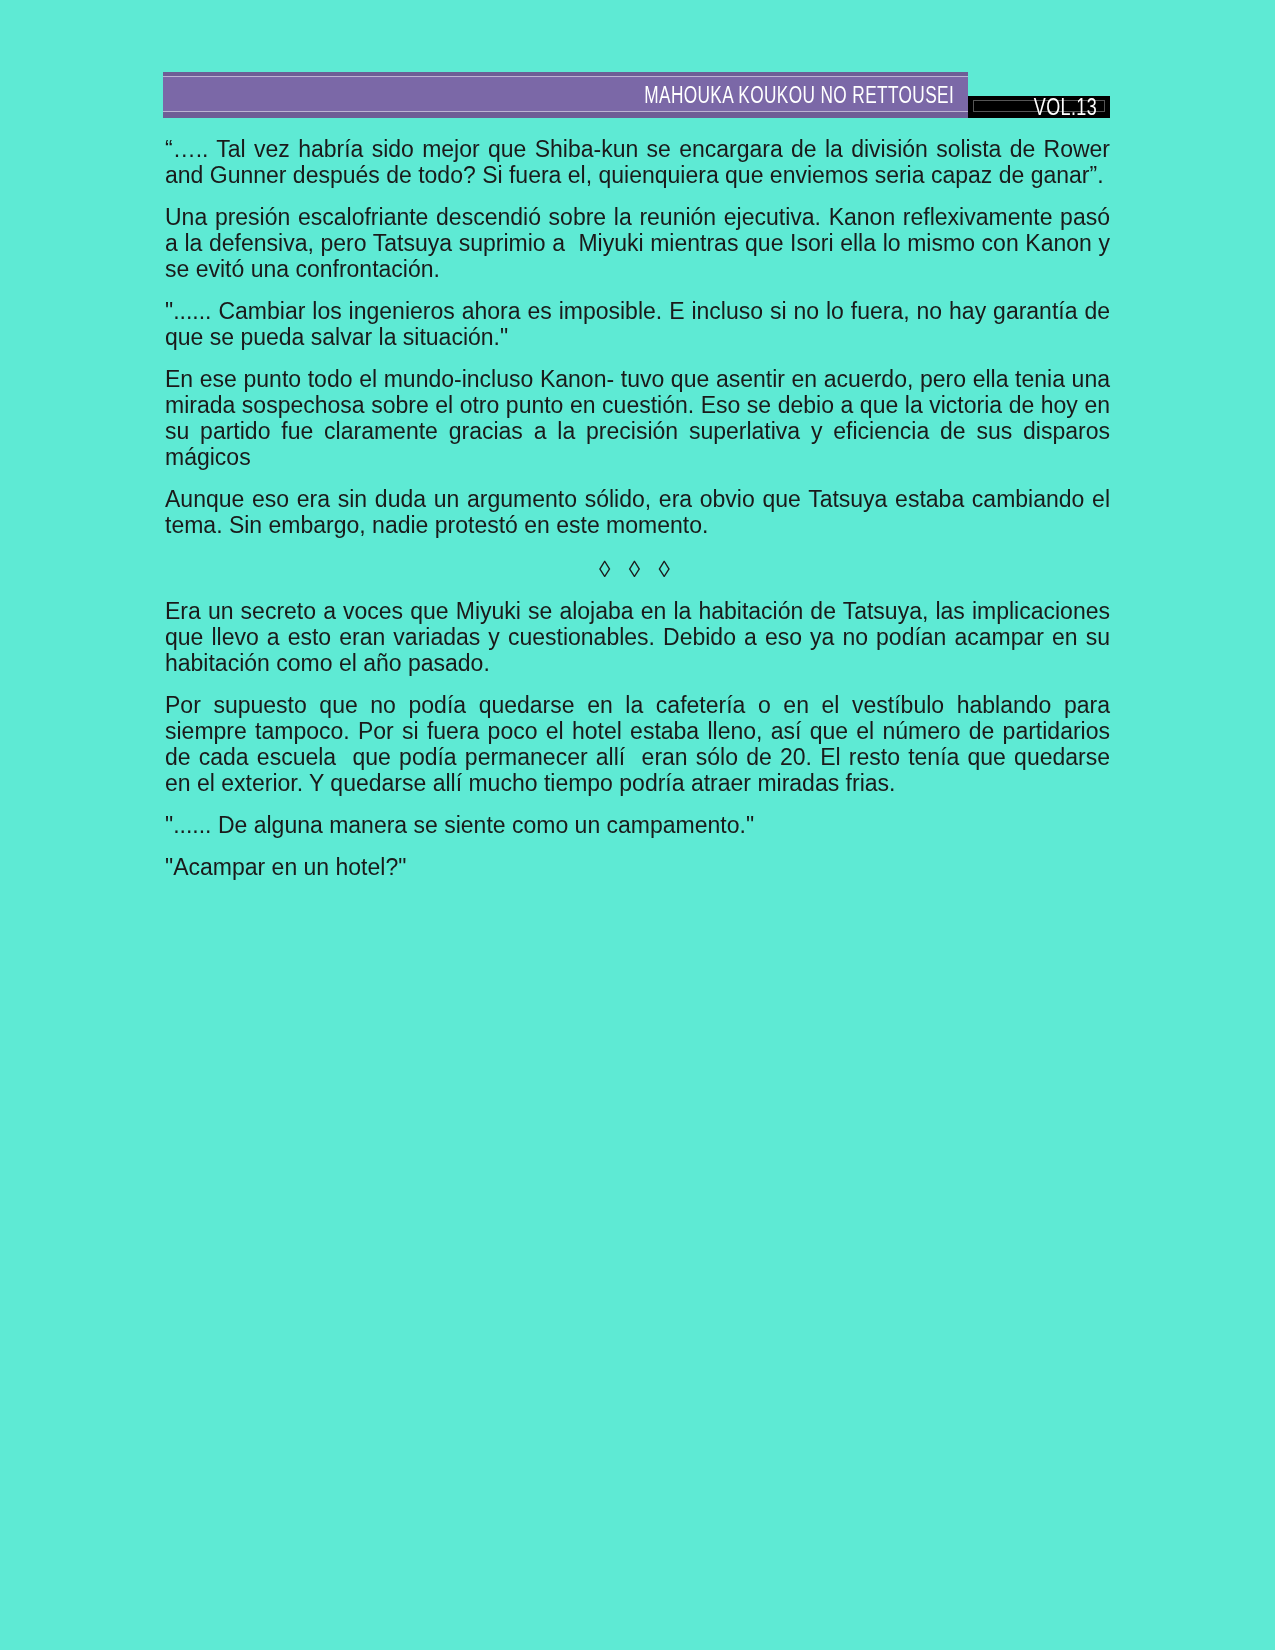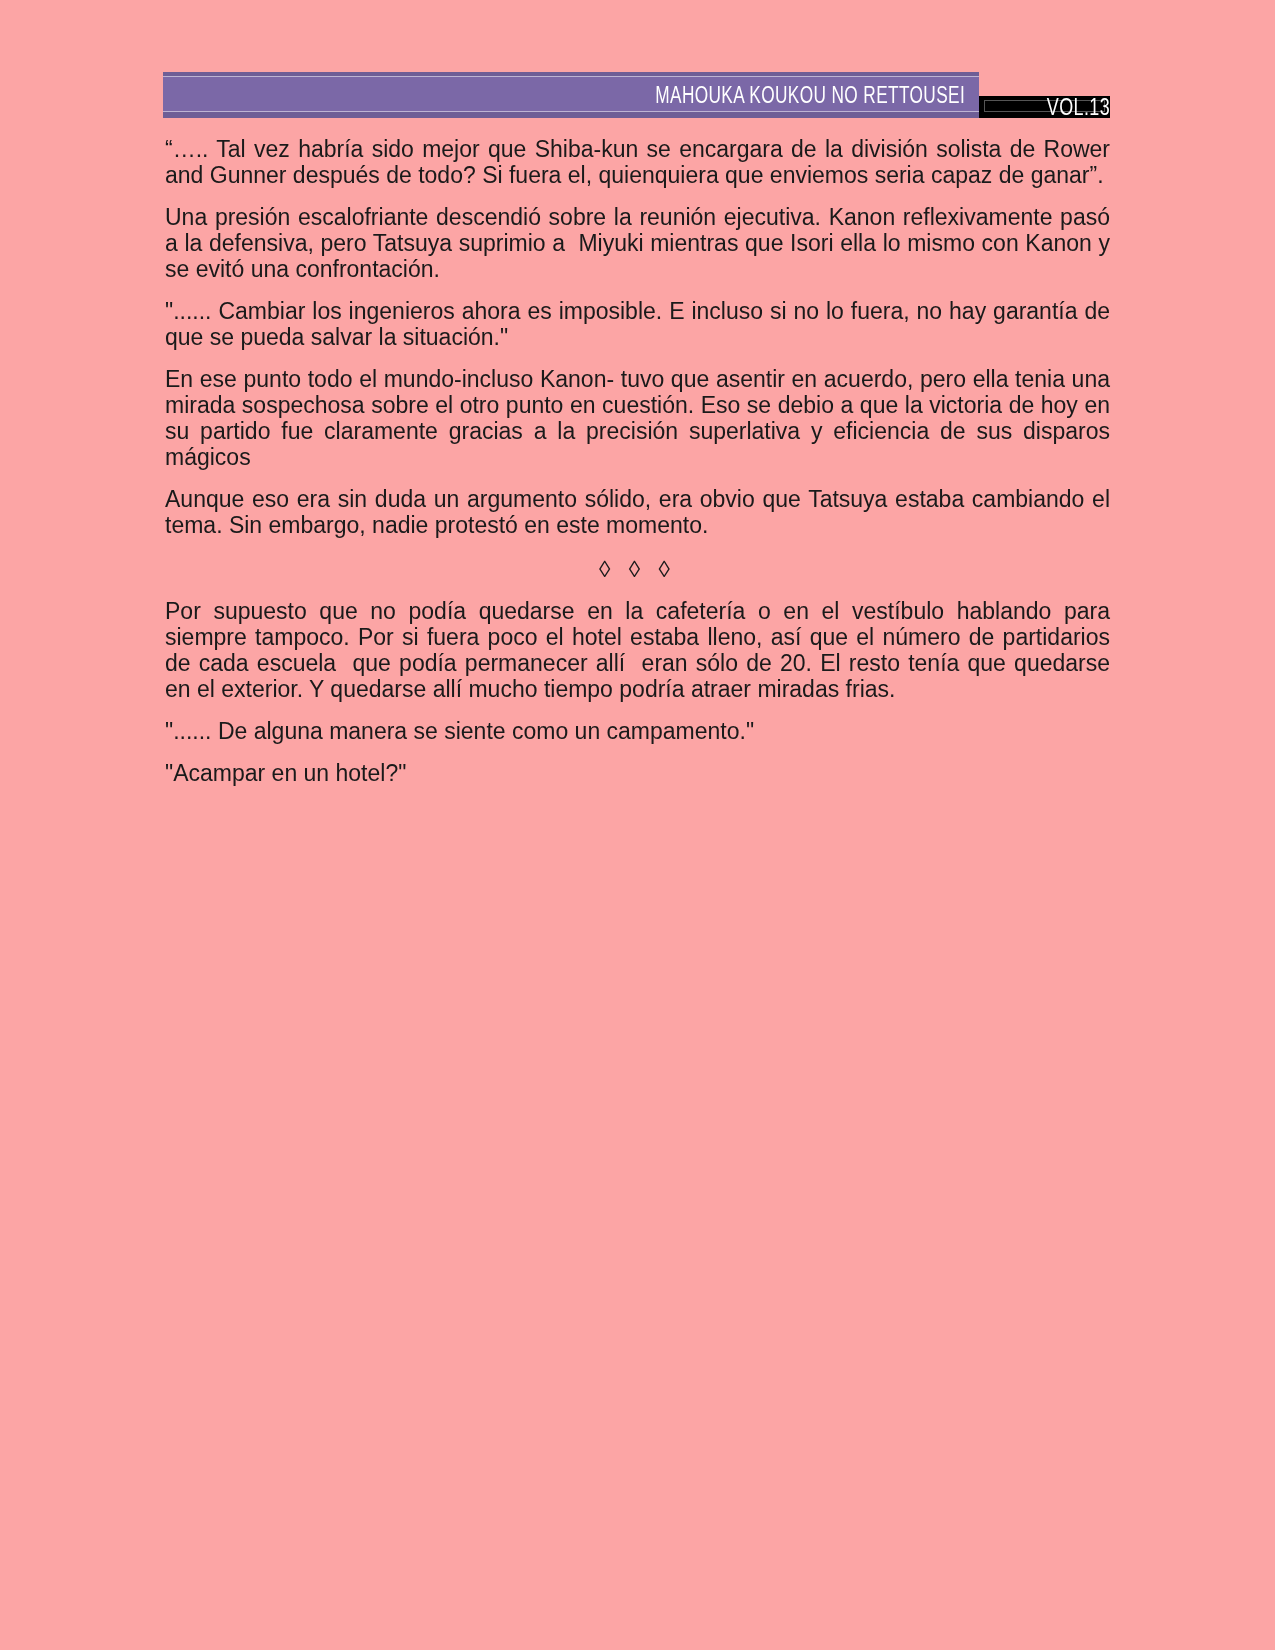--- a/index.html
+++ b/index.html
@@ -1,21 +1,21 @@
 <!DOCTYPE html>
 <html><head>
 <meta charset="utf-8">
 <style>
   html,body{margin:0;padding:0;}
   body{
     width:1275px;height:1650px;background:#ffffff;position:relative;
     font-family:"Liberation Sans", sans-serif;color:#1a1a1a;
     -webkit-font-smoothing:antialiased;
   }
-  .page{position:absolute;inset:0;background:#fca5a5;}
+  .page{position:absolute;inset:0;background:#5eead4;}
 
   
   .header{
     position:absolute;left:163px;top:72px;width:947px;height:46px;
     display:flex;align-items:stretch;
   }
   .header-title-cell{
     flex:1;position:relative;
     background:linear-gradient(to bottom,#6e5e96 0 4px,#7b68a7 4px 40px,#6e5e96 40px 100%);
     display:flex;align-items:center;justify-content:flex-end;
@@ -25,23 +25,23 @@
     position:absolute;left:0;right:0;top:4px;bottom:6px;
     border-top:1px solid rgba(255,255,255,.5);
     border-bottom:1px solid rgba(255,255,255,.5);
     pointer-events:none;
   }
   .header-title{
     color:#ffffff;font-size:23px;letter-spacing:.5px;white-space:nowrap;
     display:inline-block;transform:scaleX(.75);transform-origin:100% 50%;
   }
   .header-volume-cell{
-    width:131px;position:relative;background:#000000;
+    width:142px;position:relative;background:#000000;
     display:flex;align-items:center;justify-content:flex-end;
-    box-sizing:border-box;margin-top:24px;
+    padding-right:13px;box-sizing:border-box;margin-top:24px;
   }
   .header-volume-cell .inner-line{
     position:absolute;left:5px;right:5px;top:4px;bottom:6px;
     border:1px solid #555555;pointer-events:none;
   }
   .header-volume{
     color:#ffffff;font-size:23px;letter-spacing:.5px;white-space:nowrap;
     display:inline-block;transform:scaleX(.78);transform-origin:100% 50%;
   }
 
@@ -74,18 +74,19 @@
     </div>
   </header>
 
   <main class="content">
     <p>“….. Tal vez habría sido mejor que Shiba-kun se encargara de la división solista de Rower and Gunner después de todo? Si fuera el, quienquiera que enviemos seria capaz de ganar”.</p>
     <p>Una presión escalofriante descendió sobre la reunión ejecutiva. Kanon reflexivamente pasó a la defensiva, pero Tatsuya suprimio a  Miyuki mientras que Isori ella lo mismo con Kanon y se evitó una confrontación.</p>
     <p>"...... Cambiar los ingenieros ahora es imposible. E incluso si no lo fuera, no hay garantía de que se pueda salvar la situación."</p>
     <p>En ese punto todo el mundo-incluso Kanon- tuvo que asentir en acuerdo, pero ella tenia una mirada sospechosa sobre el otro punto en cuestión. Eso se debio a que la victoria de hoy en su partido fue claramente gracias a la precisión superlativa y eficiencia de sus disparos mágicos</p>
     <p>Aunque eso era sin duda un argumento sólido, era obvio que Tatsuya estaba cambiando el tema. Sin embargo, nadie protestó en este momento.</p>
     <p class="separator">◊ ◊ ◊</p>
+    <p>Era un secreto a voces que Miyuki se alojaba en la habitación de Tatsuya, las implicaciones que llevo a esto eran variadas y cuestionables. Debido a eso ya no podían acampar en su habitación como el año pasado.</p>
     <p>Por supuesto que no podía quedarse en la cafetería o en el vestíbulo hablando para siempre tampoco. Por si fuera poco el hotel estaba lleno, así que el número de partidarios de cada escuela  que podía permanecer allí  eran sólo de 20. El resto tenía que quedarse en el exterior. Y quedarse allí mucho tiempo podría atraer miradas frias.</p>
     <p>"...... De alguna manera se siente como un campamento."</p>
     <p>"Acampar en un hotel?"</p>
   </main>
 
 </div>
 
 </body></html>

